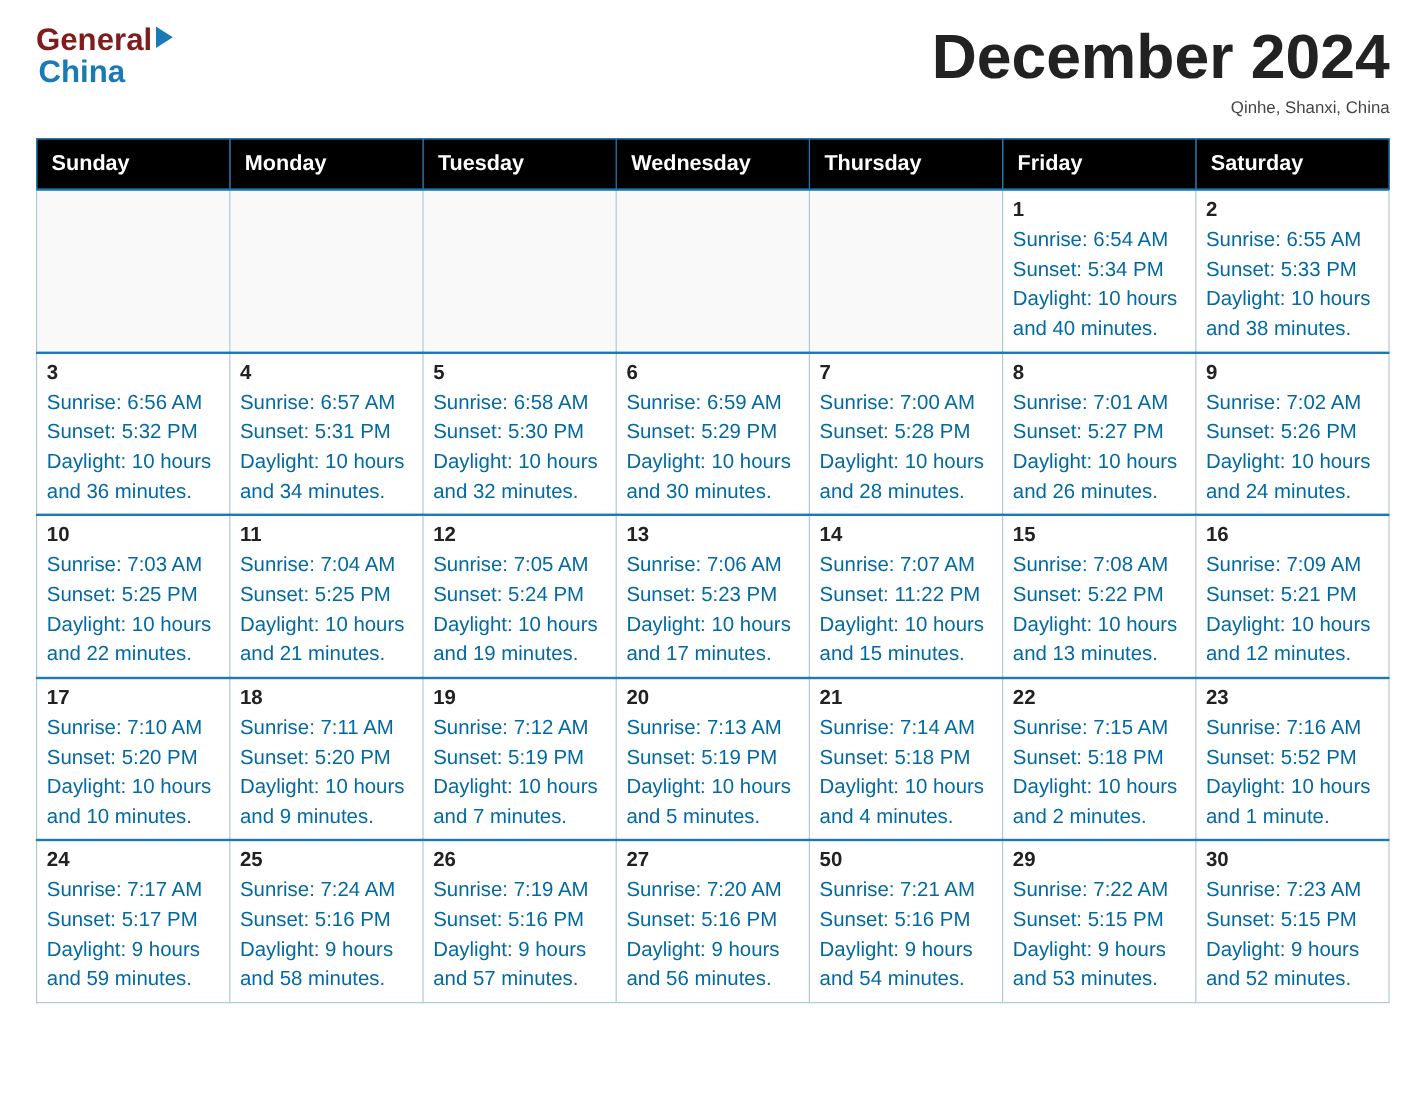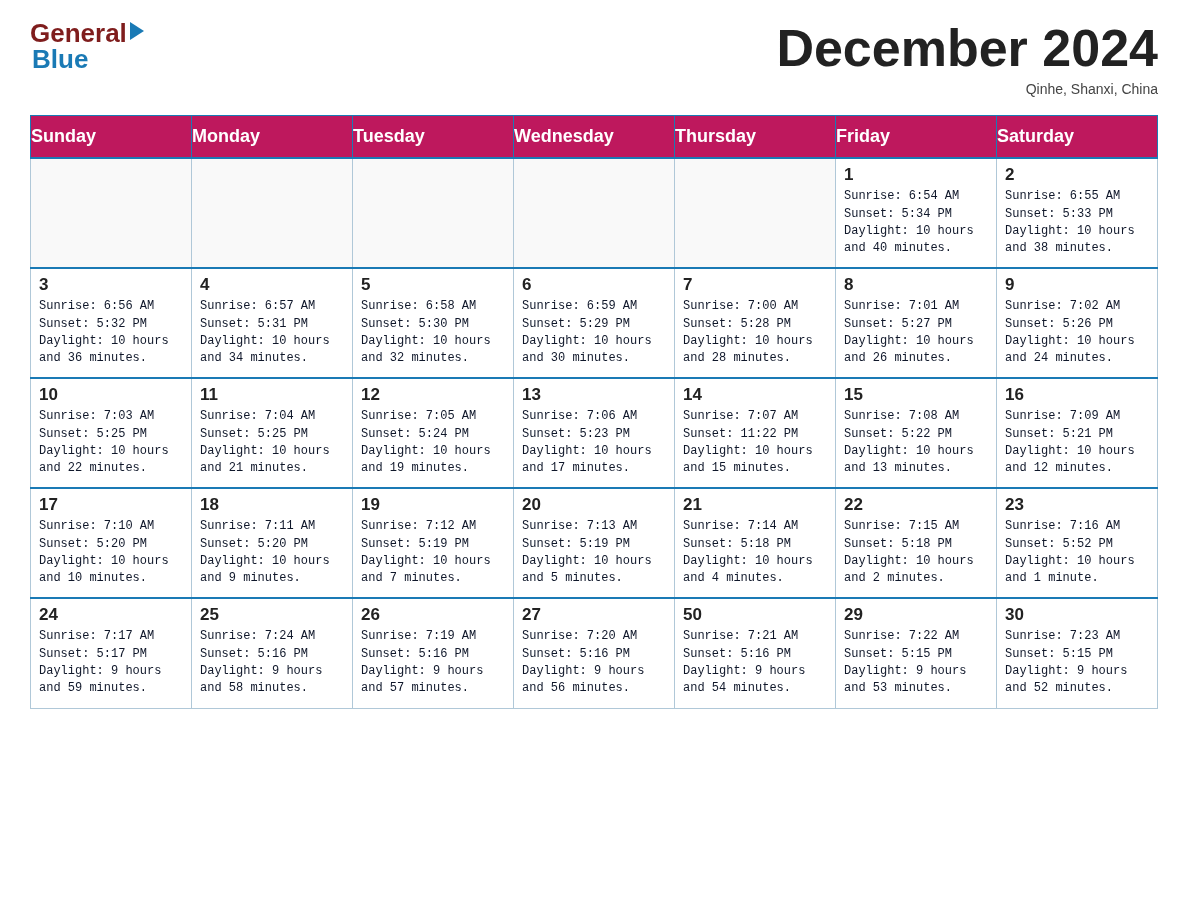--- a/index.html
+++ b/index.html
@@ -57,25 +57,25 @@
       font-size: 14px;
       color: #444;
       margin-top: 4px;
     }
     .calendar {
       width: 100%;
       border-collapse: collapse;
       border: 1.5px solid #1a7ab5;
     }
     .calendar thead th {
-      background: #be185d;
+      background: #000000;
       color: #fff;
       font-size: 18px;
       font-weight: bold;
-      padding: 10px 0;
+      padding: 10px 12px;
       text-align: left;
       border: 1px solid #1a7ab5;
     }
     .calendar tbody td {
       vertical-align: top;
       border: 1px solid #b0c8d8;
       padding: 6px 8px;
       width: 14.28%;
       min-height: 100px;
       height: 110px;
@@ -83,37 +83,36 @@
     .calendar tbody tr {
       border-top: 2px solid #1a7ab5;
     }
     .day-number {
       font-size: 17px;
       font-weight: bold;
       color: #222;
       margin-bottom: 3px;
     }
     .day-info {
-      font-size: 12px;
-      color: #0f172a;
+      font-size: 17px;
+      color: #0369a1;
       line-height: 1.45;
-      font-family: Liberation Mono, monospace;
     }
     .empty-cell { background: #f9f9f9; }
   </style>
 </head>
 <body>
 
 <div class="header">
   <div class="logo">
     <div class="logo-top">
       <span class="logo-general">General</span>
       <div class="logo-arrow"></div>
     </div>
-    <div class="logo-blue">Blue</div>
+    <div class="logo-blue">China</div>
   </div>
   <div class="title-block">
     <div class="month-title">December 2024</div>
     <div class="location">Qinhe, Shanxi, China</div>
   </div>
 </div>
 
 <table class="calendar">
   <thead>
     <tr>

